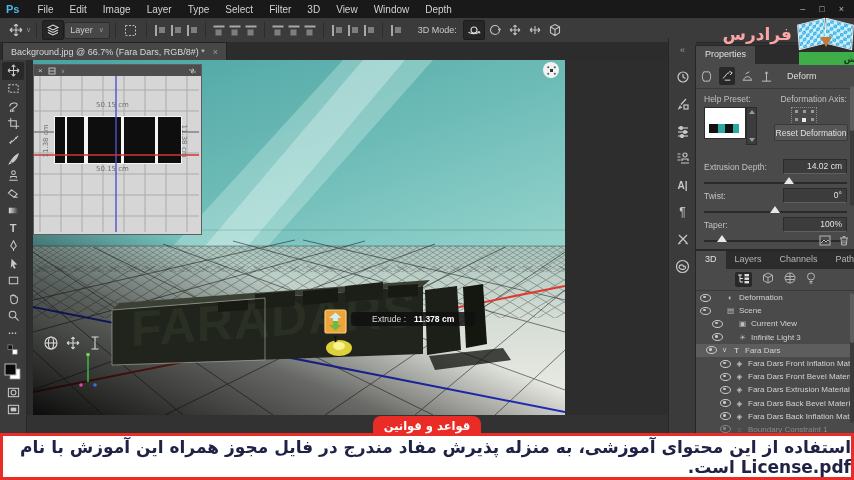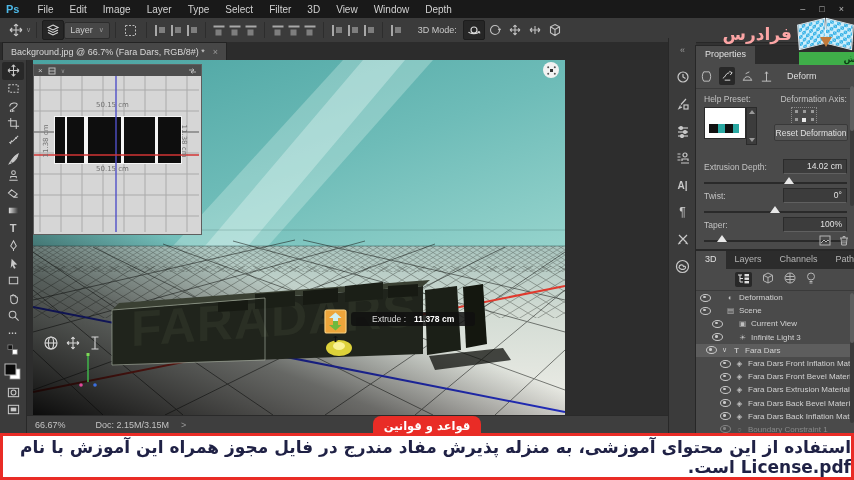--- a/index.html
+++ b/index.html
@@ -469,25 +469,20 @@
           <line x1="0" y1="79" x2="165" y2="79" stroke="#d23535" stroke-width="1.4"></line>
         </svg>
         <span class="mvlabel" style="left:62px;top:36px">50.15 cm</span>
         <span class="mvlabel" style="left:62px;top:100px">50.15 cm</span>
         <span class="mvlabel" style="left:-4px;top:72px;transform:rotate(-90deg)">11.38 cm</span>
         <span class="mvlabel" style="left:134px;top:72px;transform:rotate(90deg)">11.38 cm</span>
       </div>
     </div>
   </div>
 
-  <div class="ab statusbar">
-    <span style="margin-left:8px">66.67%</span>
-    <span style="margin-left:30px">Doc: 2.15M/3.15M</span>
-    <span style="margin-left:12px;color:#9a9a9a">&gt;</span>
-  </div>
 
   <div class="ab rightstrip">
     <span class="rsicon" style="font-size:9px;color:#9a9a9a">«</span>
     <span class="rsicon">
         <svg width="14" height="14" viewBox="0 0 14 14">
           <circle cx="7" cy="7" r="5"></circle>
           <path d="M7 4v3l2.5 1.5"></path>
         </svg>
       </span>
     <span class="rsicon">

